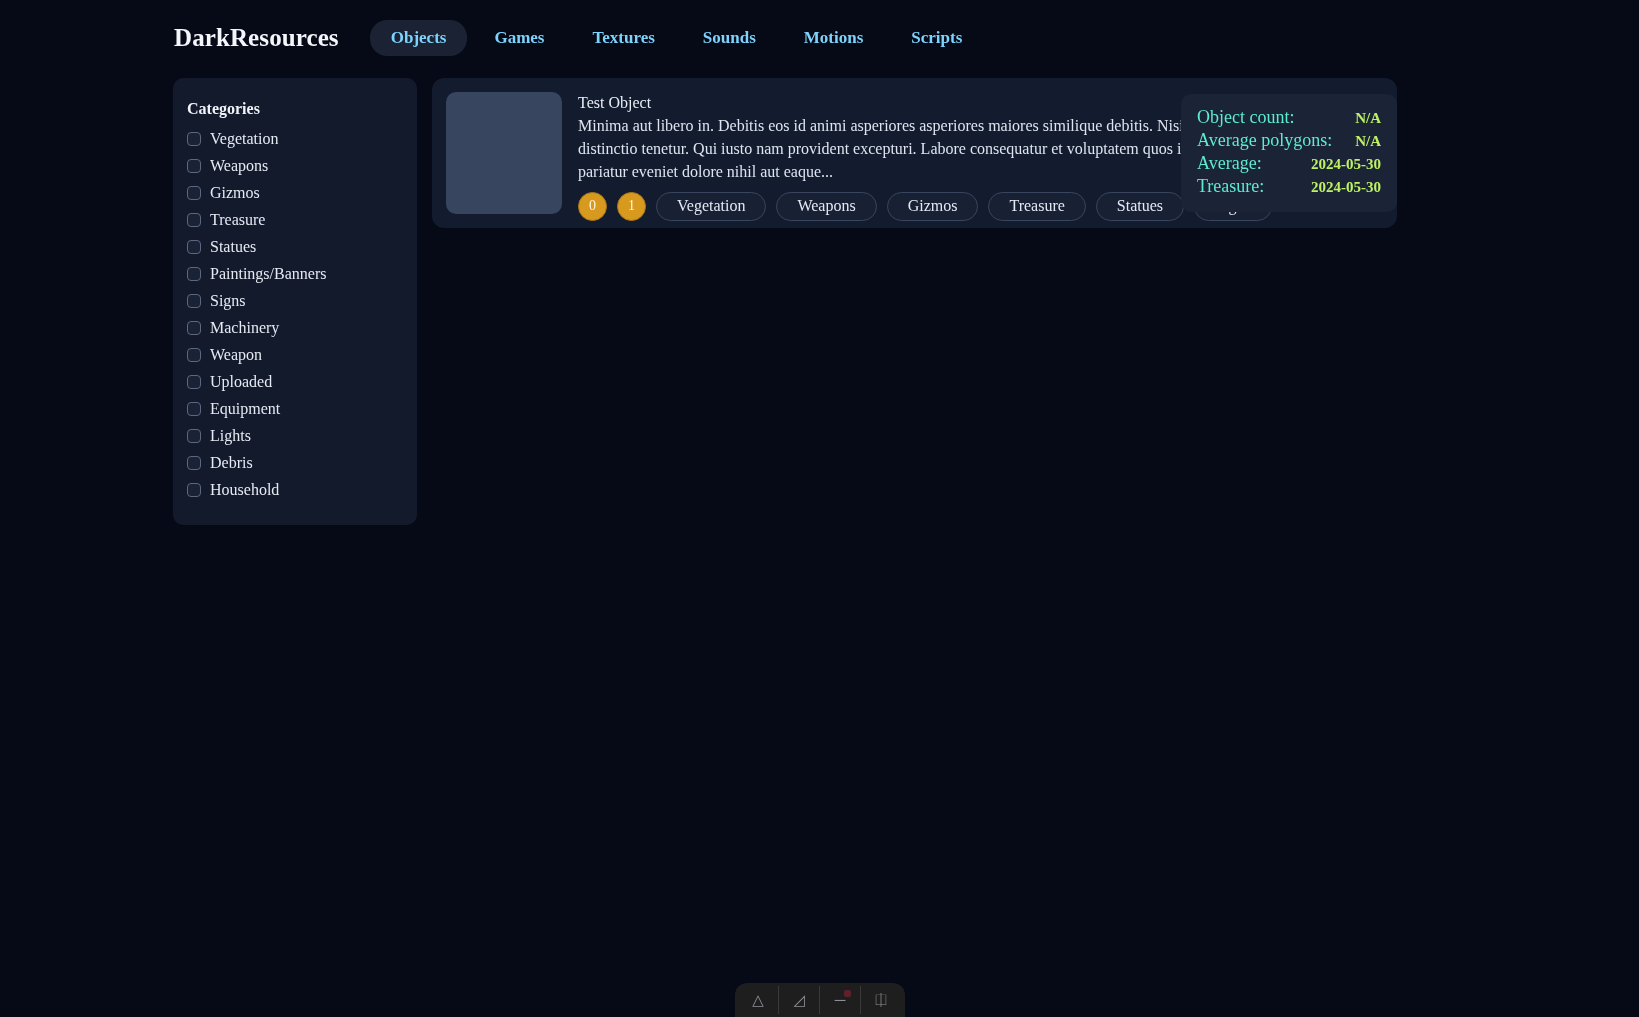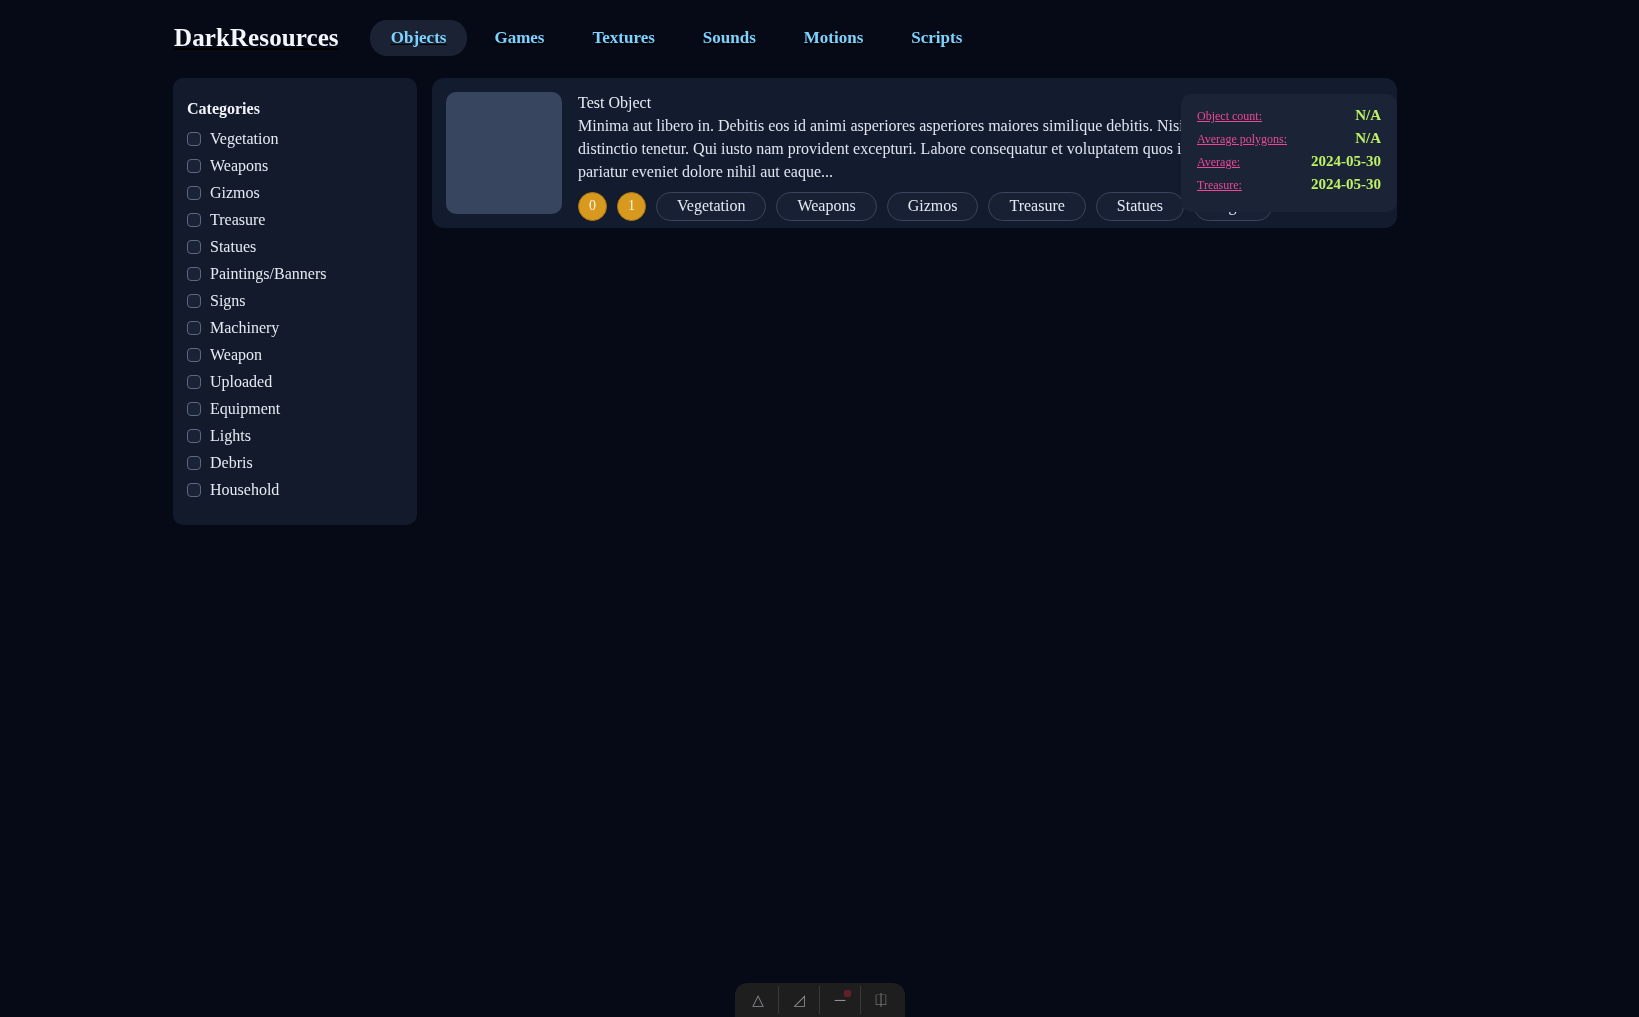--- a/index.html
+++ b/index.html
@@ -21,21 +21,20 @@
 
   
   .navbar {
     position: absolute;
     top: 0; left: 0;
     width: 1639px;
     height: 76px;
     display: flex;
     align-items: center;
     padding-left: 174px;
-    text-decoration: underline;
   }
 
   .brand {
     font-size: 25px;
     font-weight: 700;
     color: #f4f6fb;
     letter-spacing: 0.1px;
     white-space: nowrap;
   }
 
@@ -209,24 +208,23 @@
 
   .stat-row {
     display: flex;
     justify-content: space-between;
     align-items: baseline;
     gap: 10px;
     height: 23px;
   }
 
   .stat-key {
-    font-size: 12px;
-    color: #ec4899;
-    white-space: nowrap;
-    text-decoration: underline;
+    font-size: 18px;
+    color: #5eead4;
+    white-space: nowrap;
   }
 
   .stat-val {
     font-size: 15px;
     font-weight: 700;
     color: #bef264;
     white-space: nowrap;
   }
 
   

